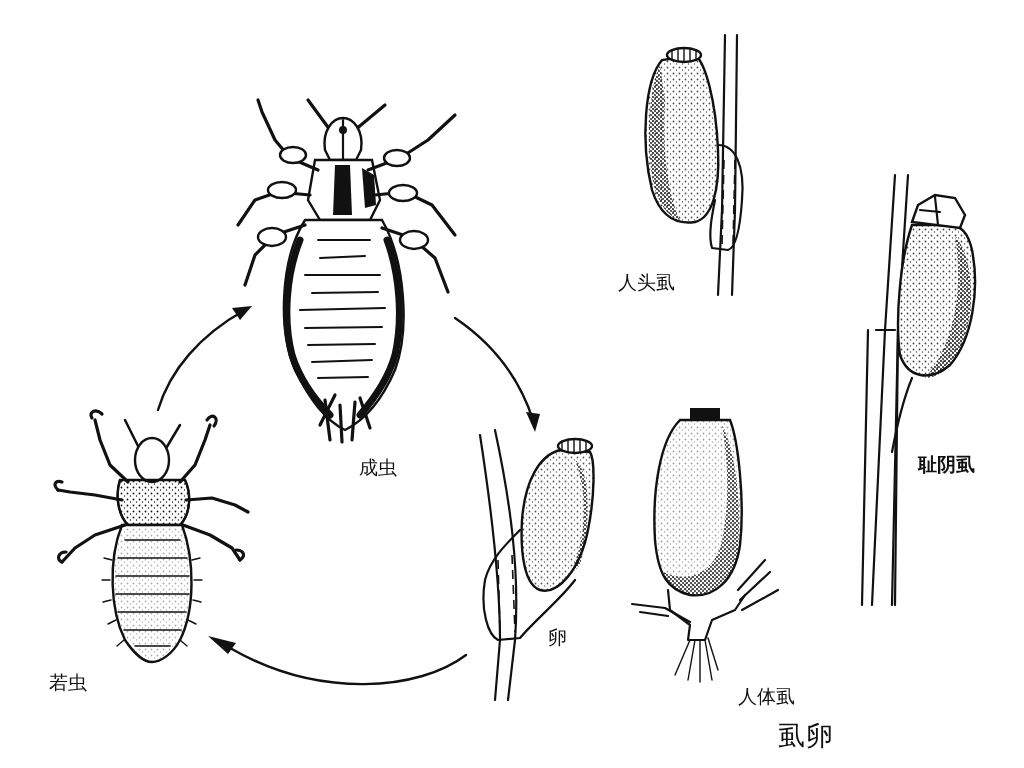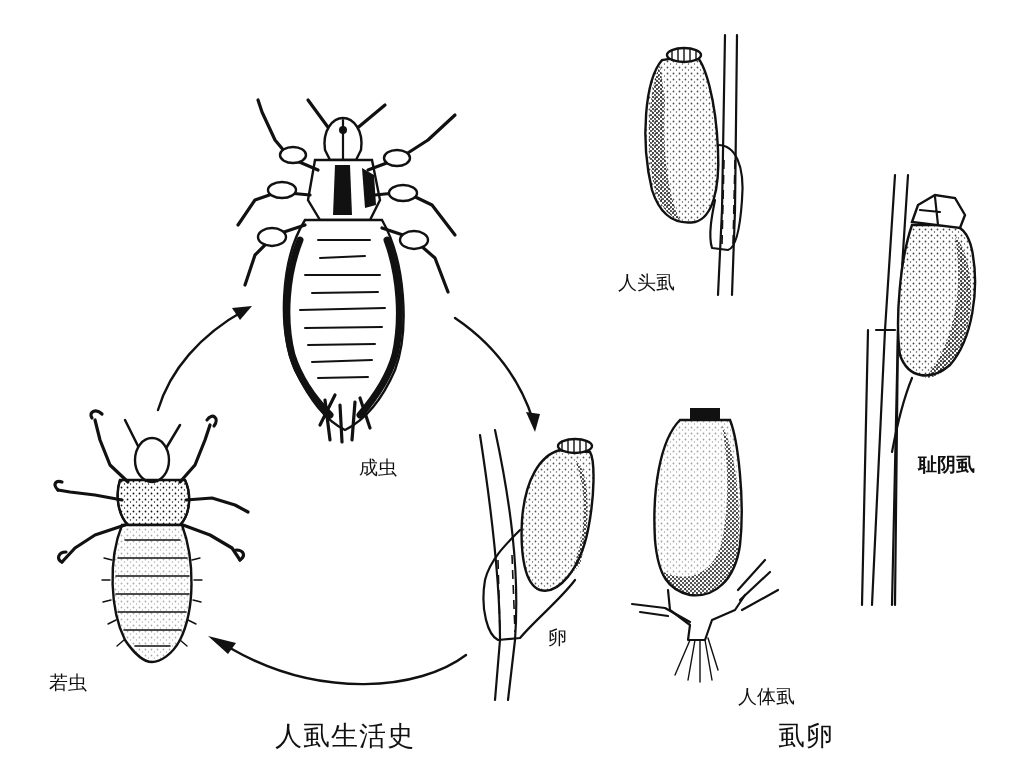--- a/index.html
+++ b/index.html
@@ -195,15 +195,14 @@
   </svg>
 
   <div class="label" style="left:311px; top:458px;margin-left:48px;">成虫</div>
   <div class="label" style="left:548px; top:628px;">卵</div>
   <div class="label" style="left:49px; top:640px;margin-top:33px;">若虫</div>
 
   <div class="label" style="left:618px; top:273px;">人头虱</div>
   <div class="label" style="left:738px; top:687px;">人体虱</div>
   <div class="label" style="left:918px; top:455px;font-weight:bold;">耻阴虱</div>
 
-  <div class="caption" style="left:275px; top:722px;">人虱生活史</div>
   <div class="caption" style="left:778px; top:722px;">虱卵</div>
 </div>
 
 </body></html>

